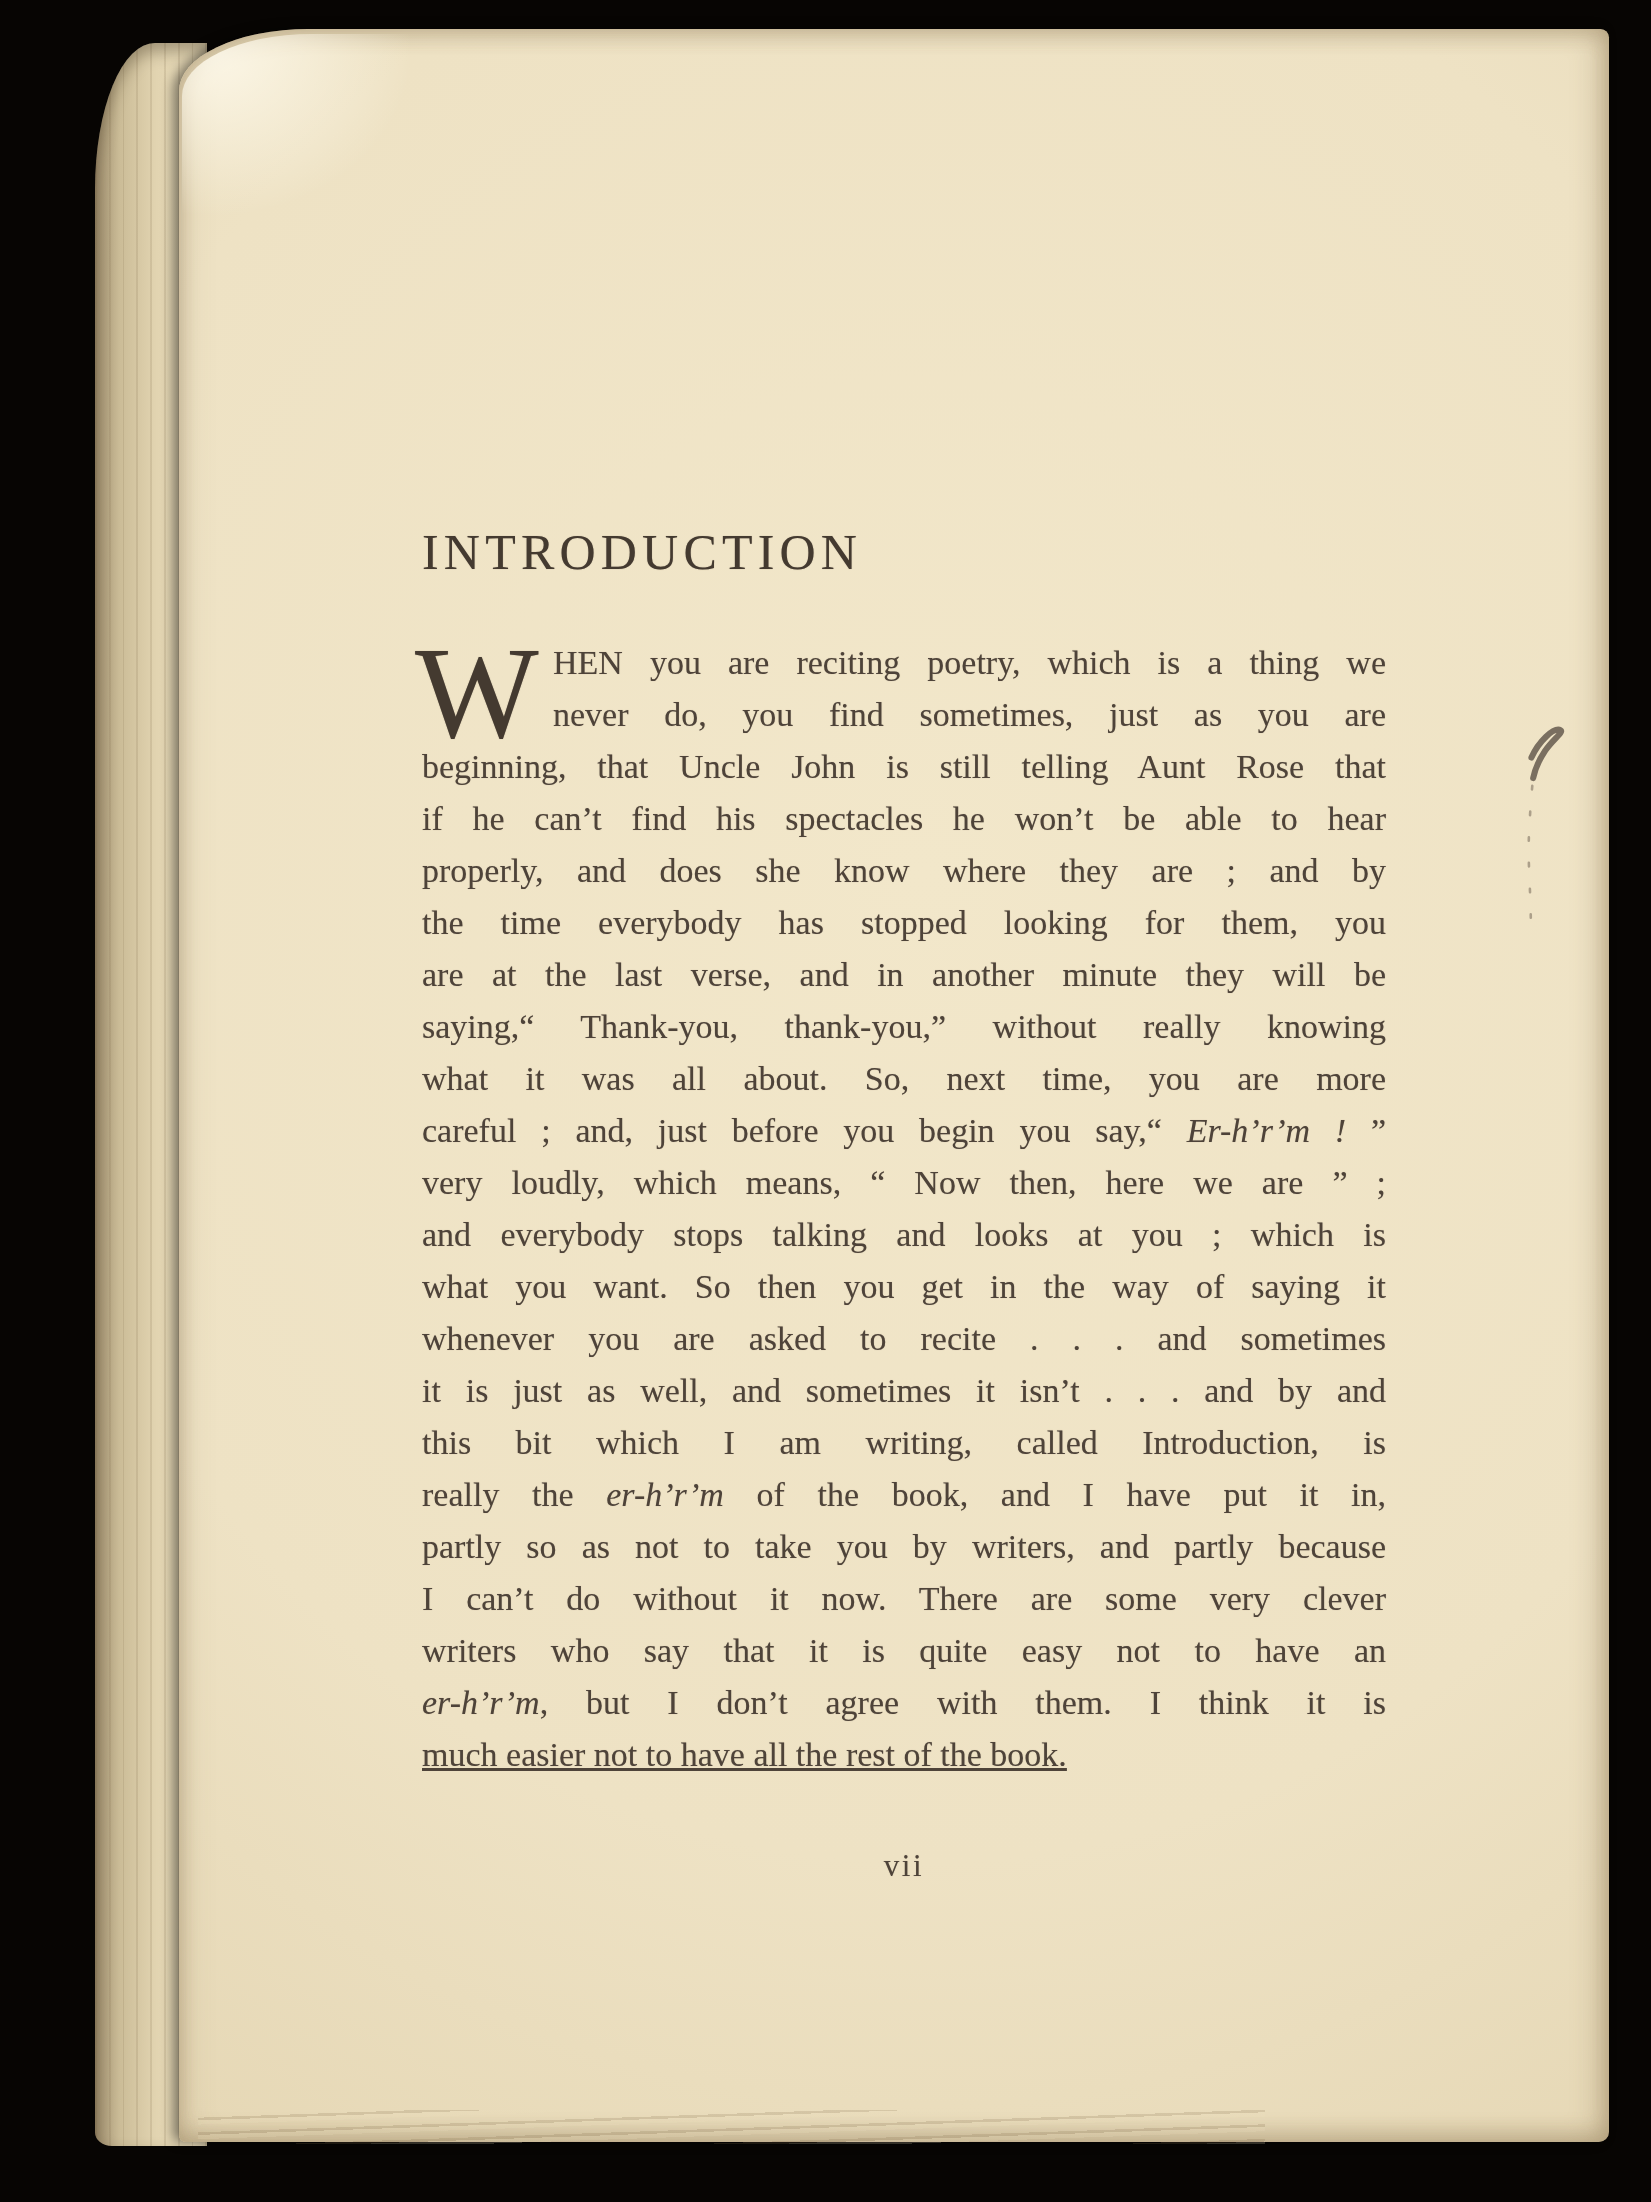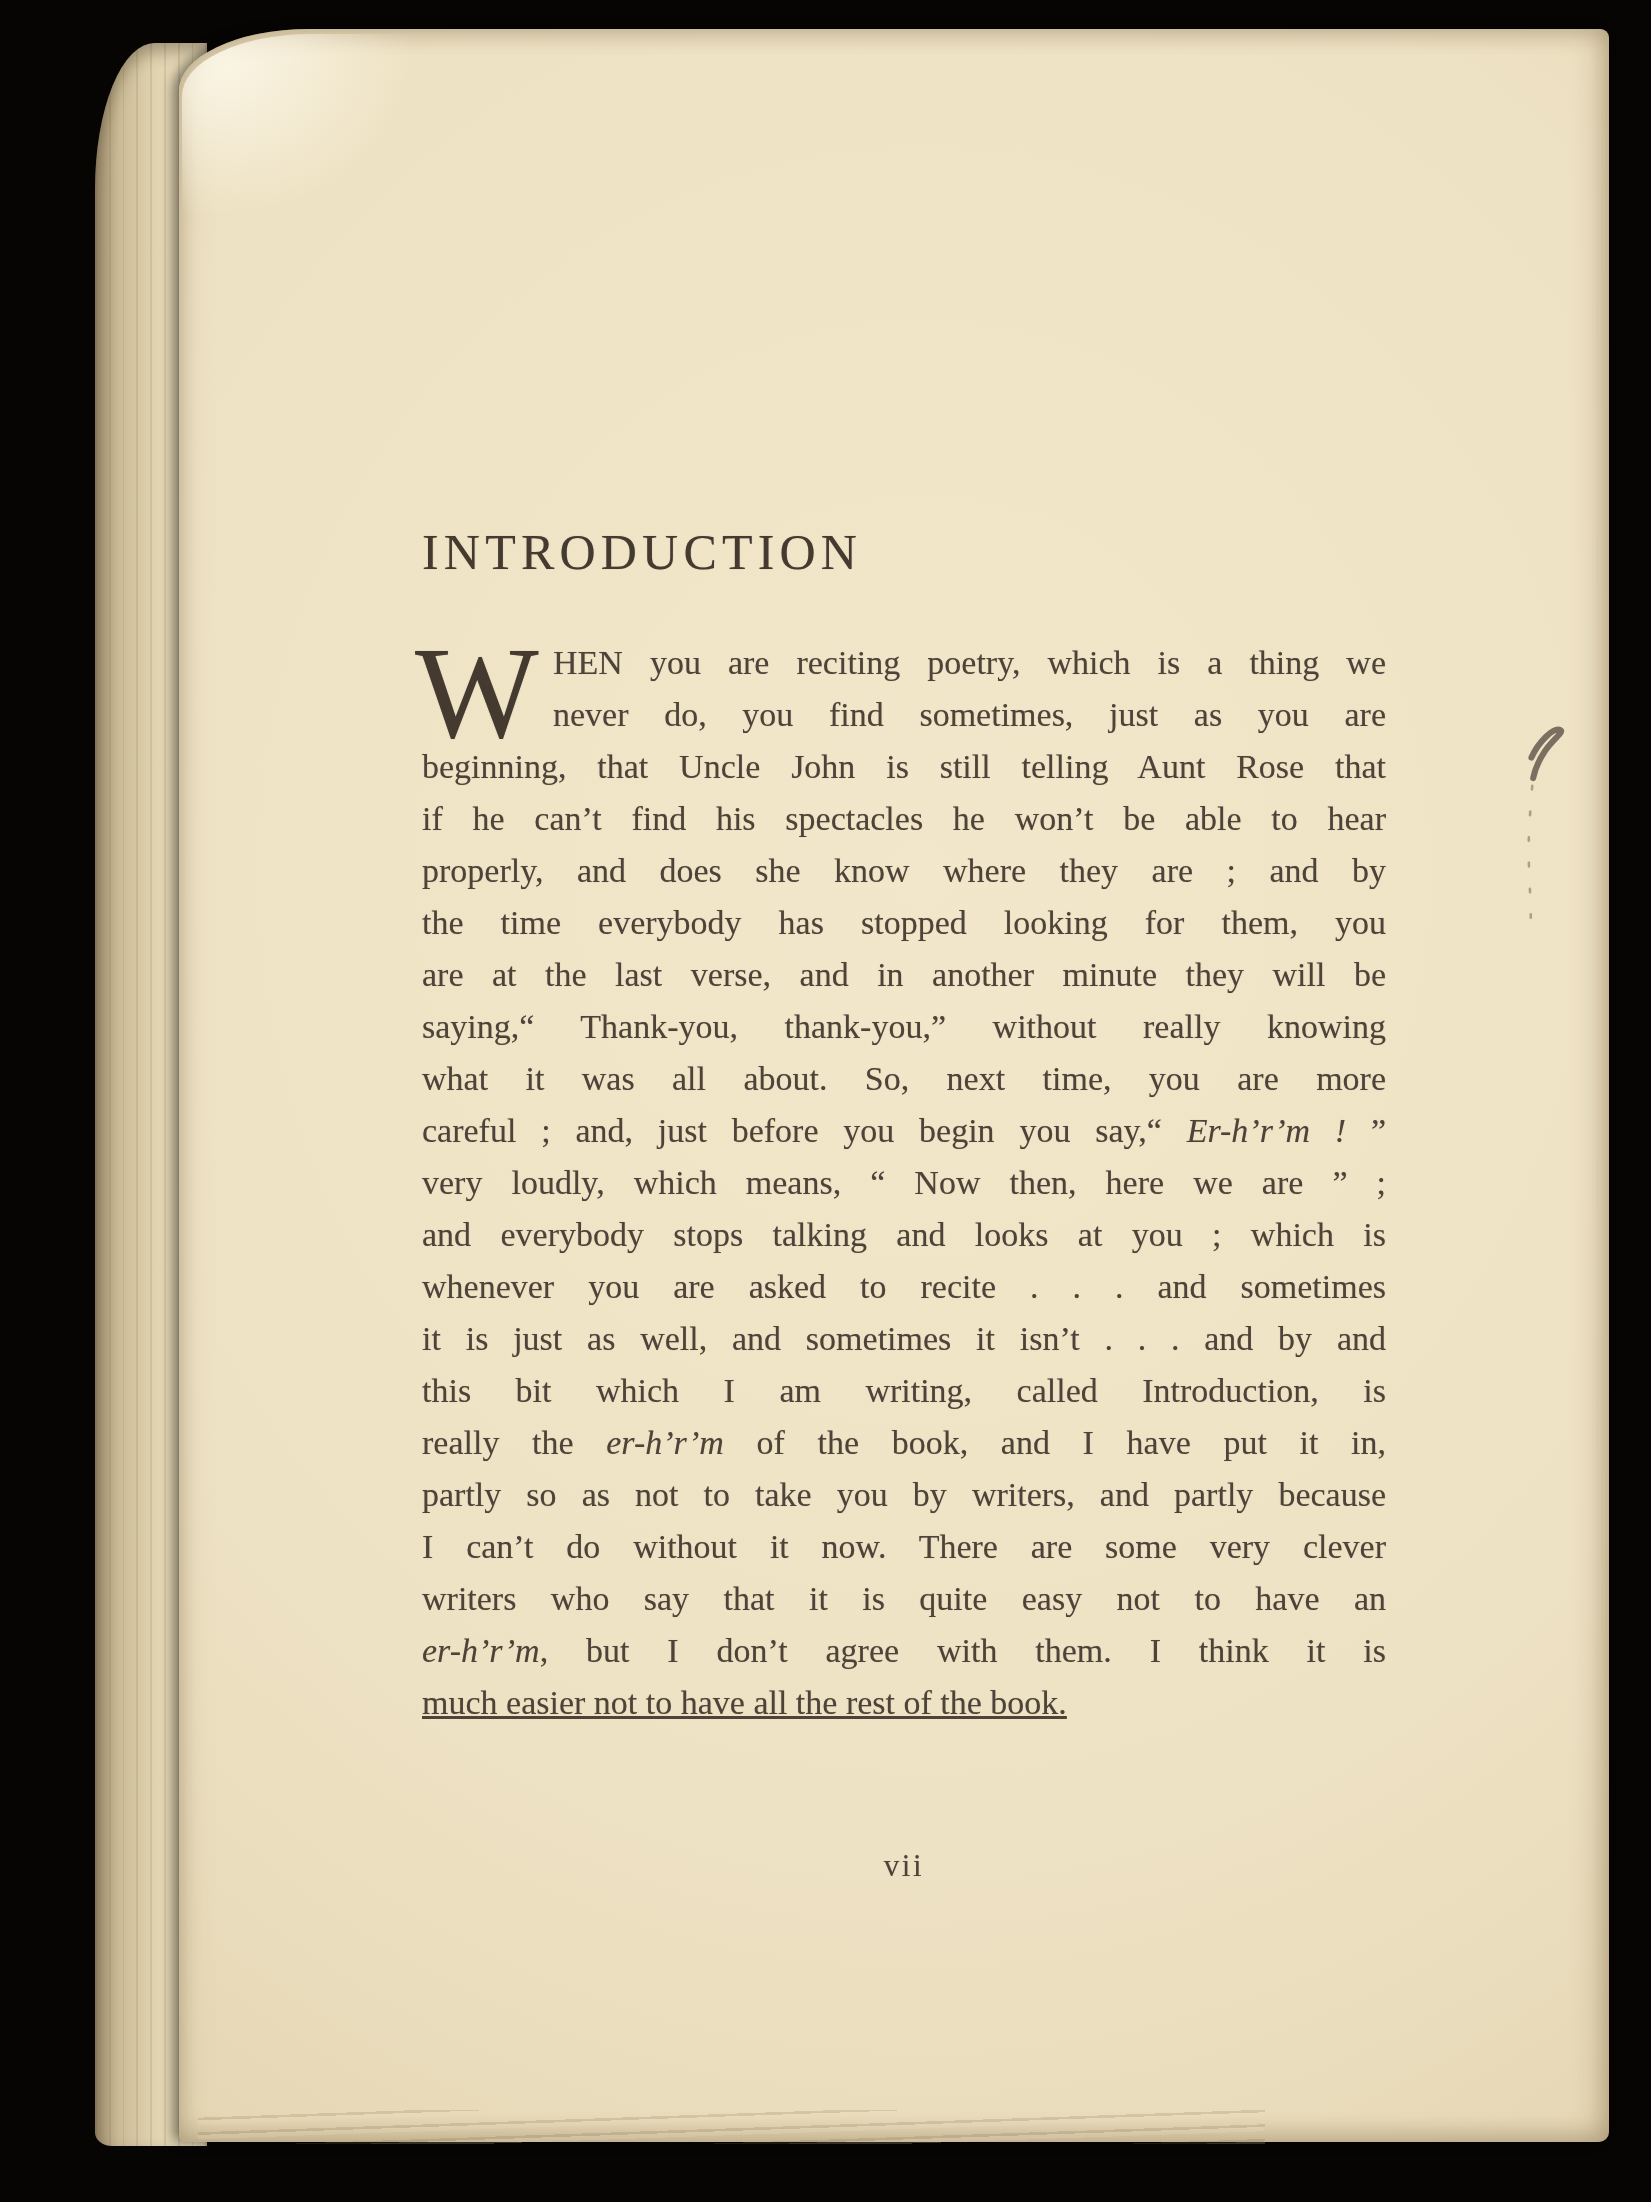--- a/index.html
+++ b/index.html
@@ -98,20 +98,21 @@
         <div class="line"><span>beginning, that Uncle John is still telling Aunt Rose that</span></div>
         <div class="line"><span>if he can’t find his spectacles he won’t be able to hear</span></div>
         <div class="line"><span>properly, and does she know where they are ; and by</span></div>
         <div class="line"><span>the time everybody has stopped looking for them, you</span></div>
         <div class="line"><span>are at the last verse, and in another minute they will be</span></div>
         <div class="line"><span>saying,“ Thank-you, thank-you,” without really knowing</span></div>
         <div class="line"><span>what it was all about. So, next time, you are more</span></div>
         <div class="line"><span>careful ; and, just before you begin you say,“ </span><i>Er-h’r’m !</i><span> ”</span></div>
         <div class="line"><span>very loudly, which means, “ Now then, here we are ” ;</span></div>
         <div class="line"><span>and everybody stops talking and looks at you ; which is</span></div>
+        <div class="line"><span>what you want. So then you get in the way of saying it</span></div>
         <div class="line"><span>whenever you are asked to recite . . . and sometimes</span></div>
         <div class="line"><span>it is just as well, and sometimes it isn’t . . . and by and</span></div>
         <div class="line"><span>this bit which I am writing, called Introduction, is</span></div>
         <div class="line"><span>really the </span><i>er-h’r’m</i><span> of the book, and I have put it in,</span></div>
         <div class="line"><span>partly so as not to take you by writers, and partly because</span></div>
         <div class="line"><span>I can’t do without it now. There are some very clever</span></div>
         <div class="line"><span>writers who say that it is quite easy not to have an</span></div>
         <div class="line"><i>er-h’r’m</i><span>, but I don’t agree with them. I think it is</span></div>
         <div class="line last"><span>much easier not to have all the rest of the book.</span></div>
       </div>

